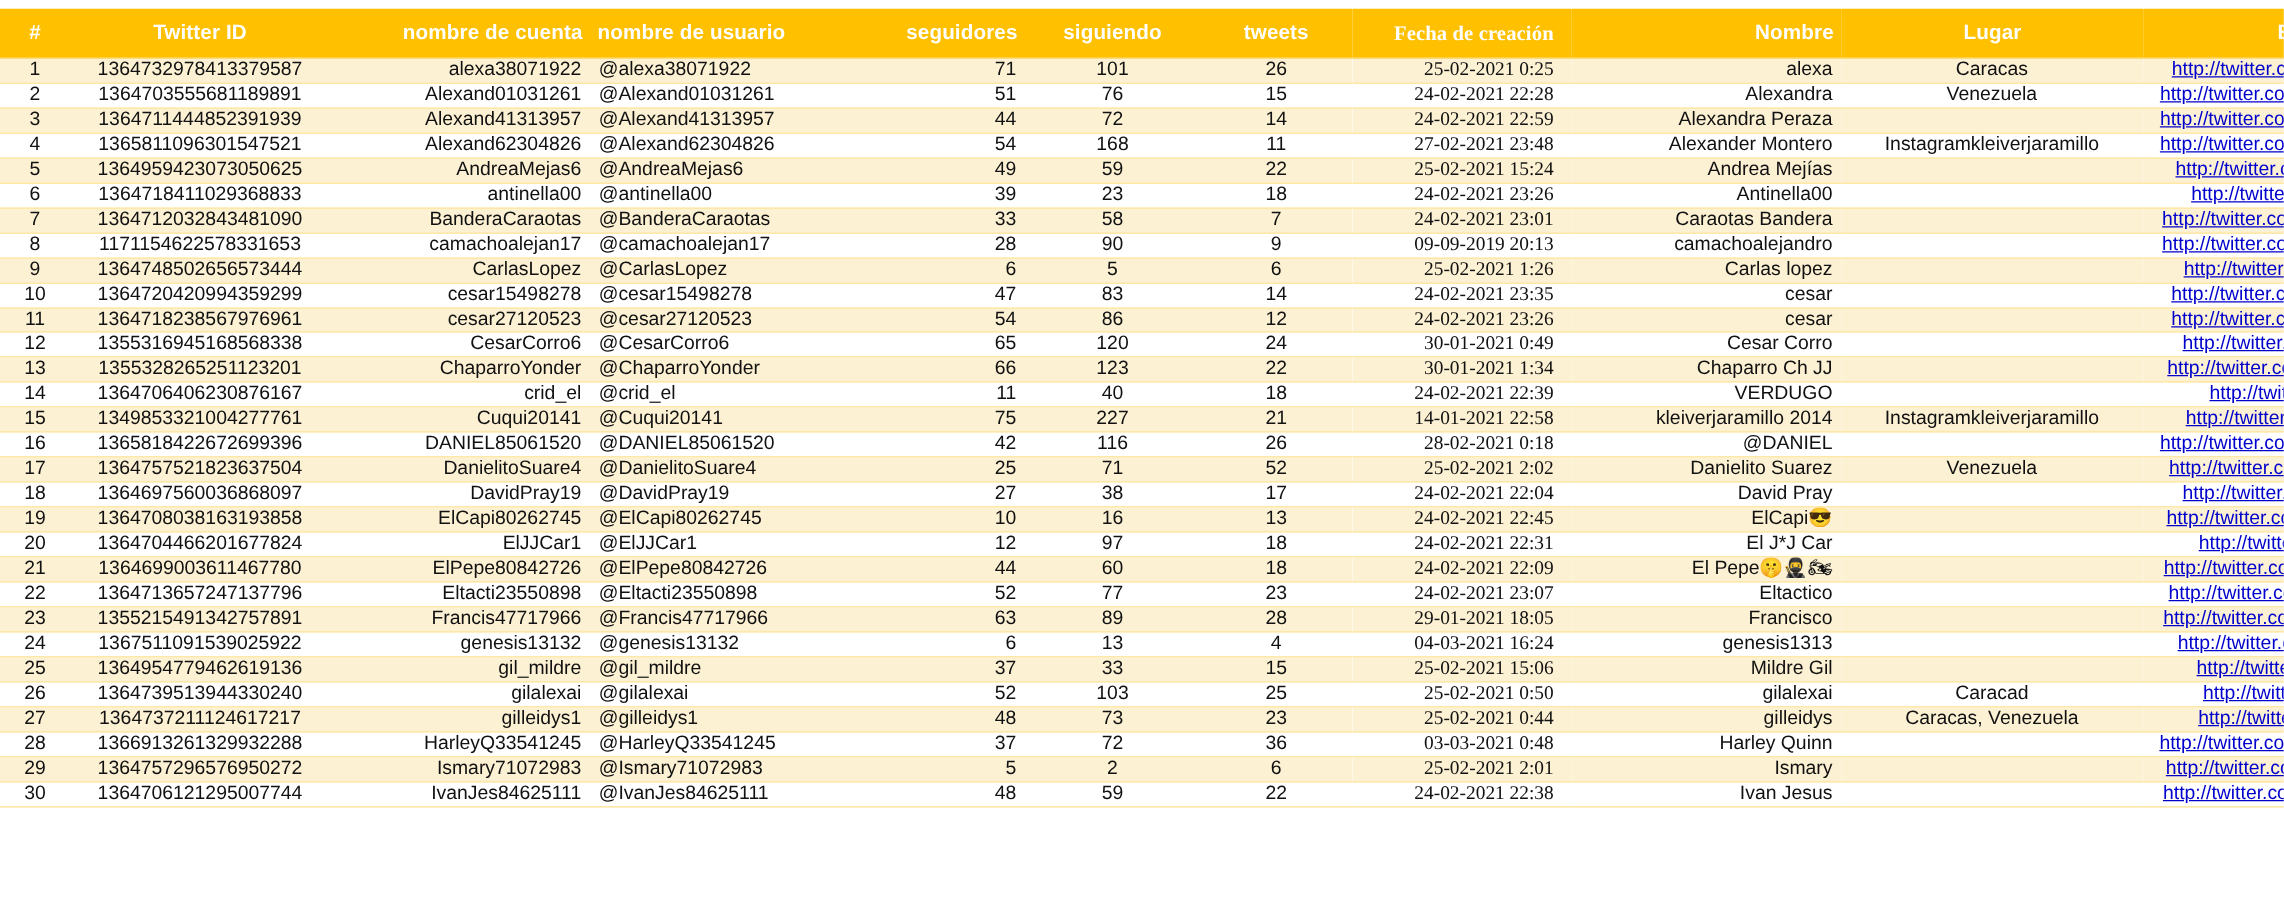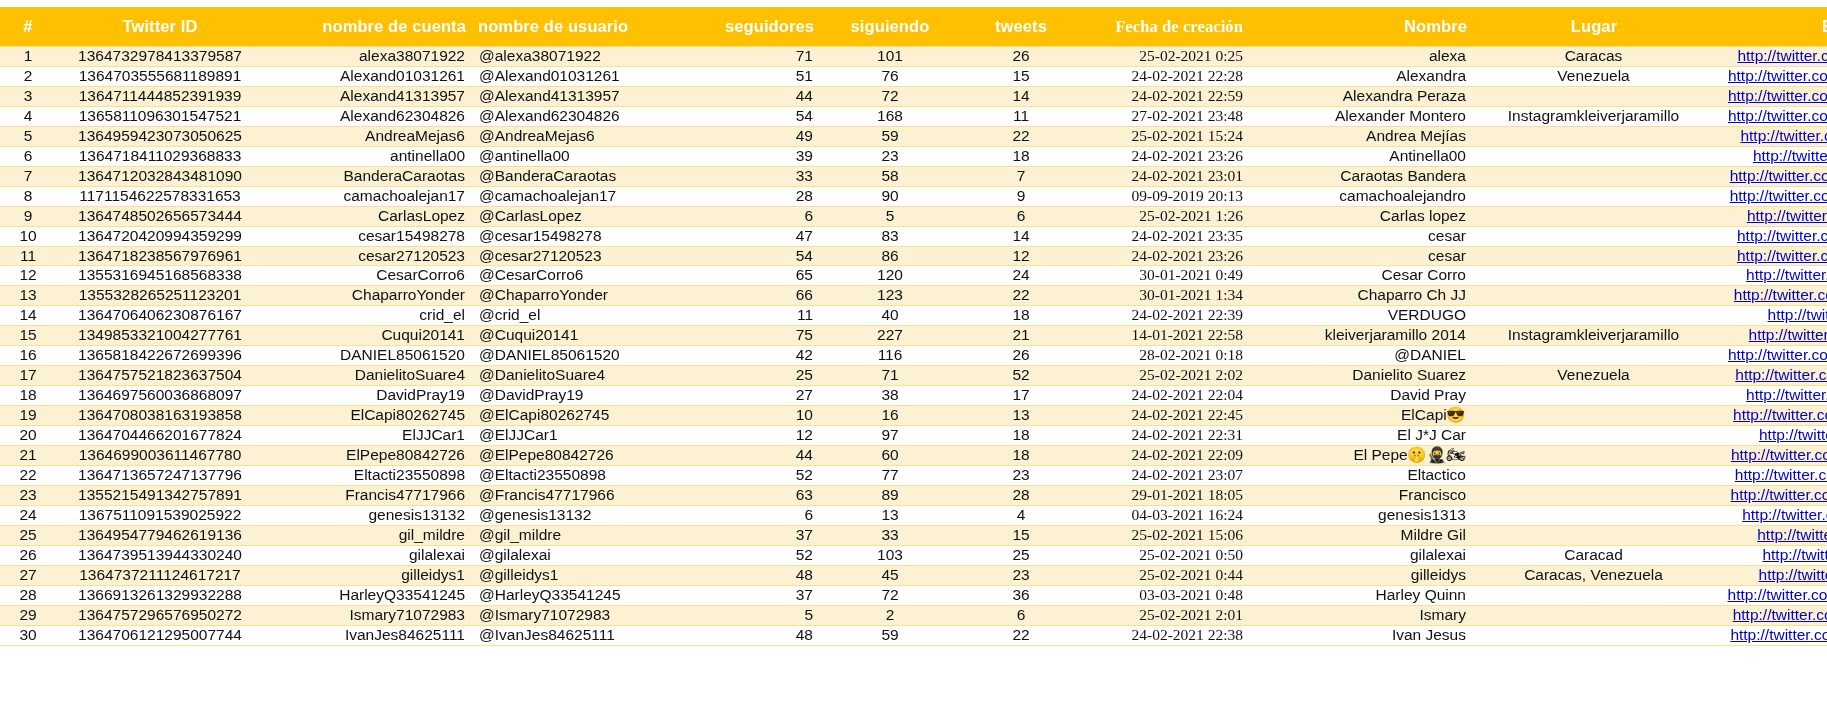--- a/index.html
+++ b/index.html
@@ -432,21 +432,21 @@
           <td class="c-nombre">gilalexai</td>
           <td class="c-lugar">Caracad</td>
           <td class="c-enlace"><a class="link" href="#">http://twitter.com/gilalexai</a></td>
         </tr>
         <tr class="odd">
           <td class="c-idx">27</td>
           <td class="c-tid">1364737211124617217</td>
           <td class="c-acct">gilleidys1</td>
           <td class="c-user">@gilleidys1</td>
           <td class="c-seg">48</td>
-          <td class="c-sig">45</td>
+          <td class="c-sig">73</td>
           <td class="c-twt">23</td>
           <td class="c-fecha">25-02-2021 0:44</td>
           <td class="c-nombre">gilleidys</td>
           <td class="c-lugar">Caracas, Venezuela</td>
           <td class="c-enlace"><a class="link" href="#">http://twitter.com/gilleidys1</a></td>
         </tr>
         <tr class="even">
           <td class="c-idx">28</td>
           <td class="c-tid">1366913261329932288</td>
           <td class="c-acct">HarleyQ33541245</td>

